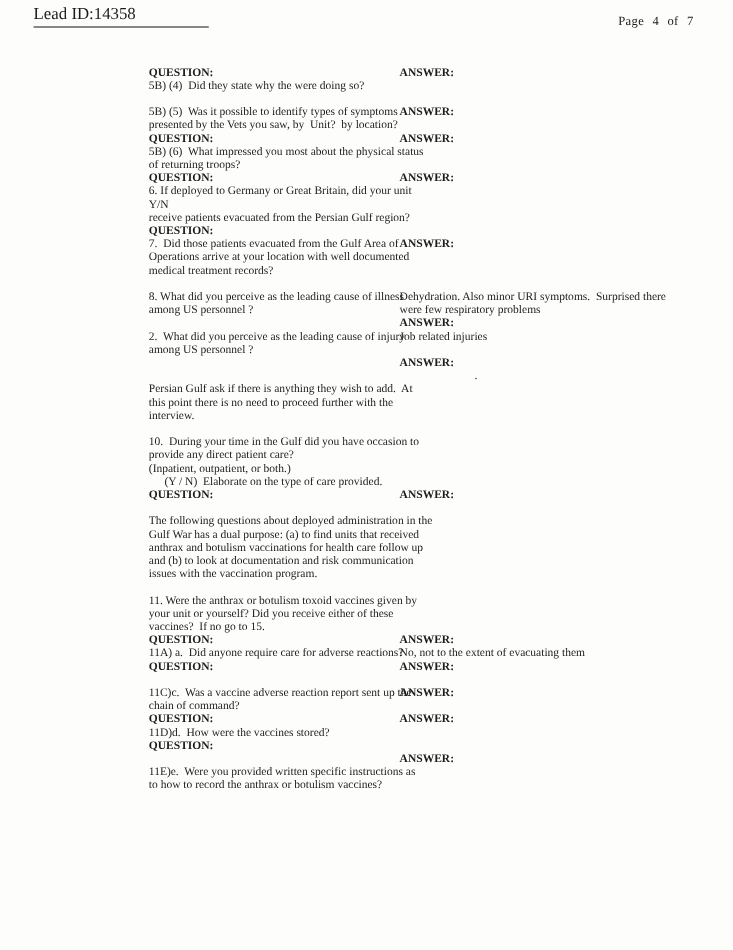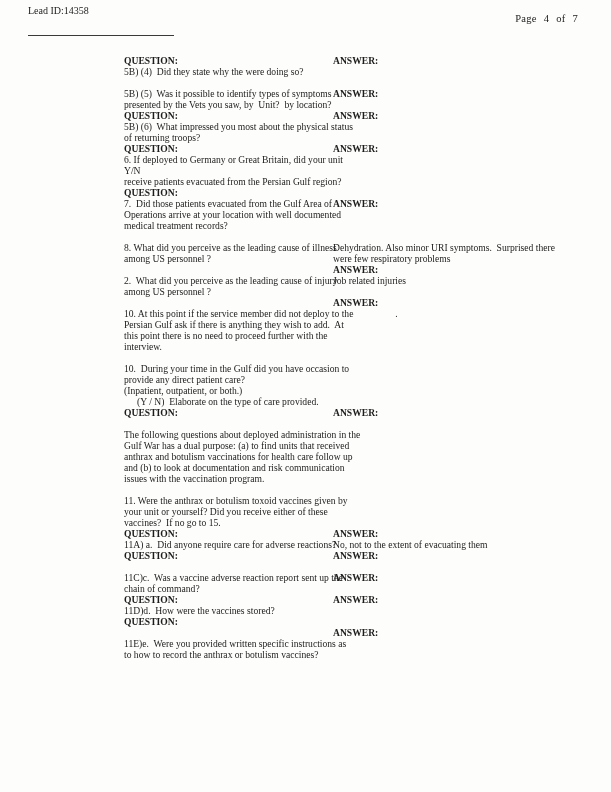--- a/index.html
+++ b/index.html
@@ -16,23 +16,23 @@
     width: 611px;
     height: 792px;
     overflow: hidden;
     background: #fdfdfb;
   }
   .hdr-lead {
     position: absolute;
     top: 5px;
     left: 28px;
     width: 146px;
-    font-size: 10px;
+    font-size: 14px;
     border-bottom: 1px solid #3a3a3a;
-    padding-bottom: 19px;
+    padding-bottom: 1px;
   }
   .hdr-page {
     position: absolute;
     top: 13px;
     right: 33px;
     font-size: 10.5px;
     word-spacing: 4px;
     letter-spacing: 0.3px;
   }
   #doc-body {
@@ -129,21 +129,20 @@
         <span class="cell left">2.  What did you perceive as the leading cause of injury</span>
         <span class="cell right">Job related injuries</span>
       </div>
       <div class="row">
         <span class="cell left">among US personnel ?</span>
       </div>
       <div class="row">
         <span class="cell right bold">ANSWER:</span>
       </div>
       <div class="row">
-        <span class="cell left">10. At this point if the service member did not deploy to the</span>
         <span class="cell right">                          .</span>
       </div>
       <div class="row">
         <span class="cell left">Persian Gulf ask if there is anything they wish to add.  At</span>
       </div>
       <div class="row">
         <span class="cell left">this point there is no need to proceed further with the</span>
       </div>
       <div class="row">
         <span class="cell left">interview.</span>

